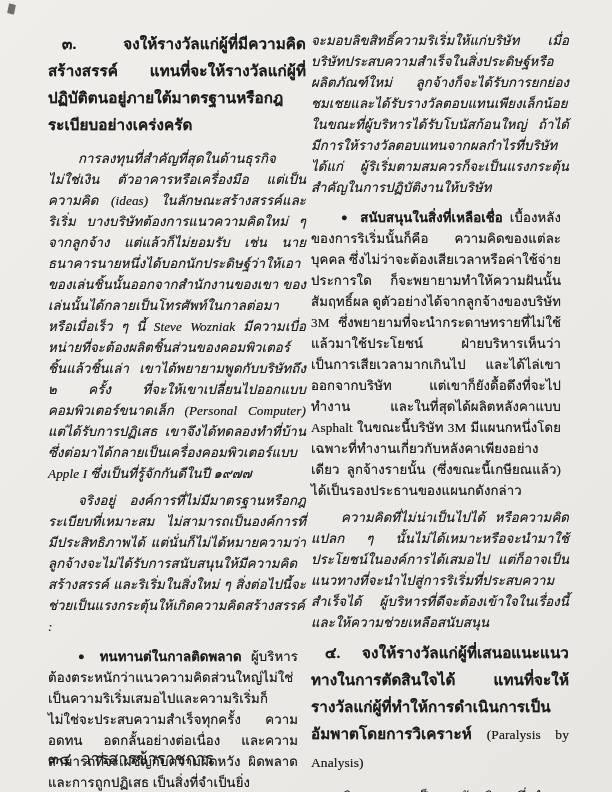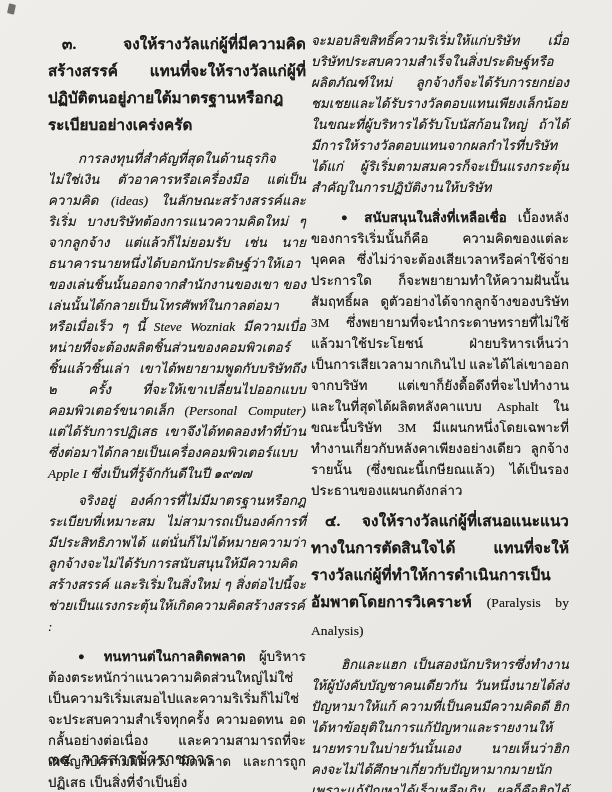--- a/index.html
+++ b/index.html
@@ -55,21 +55,21 @@
   }
   p.body-para {
     margin: 0 0 6px 0;
     text-indent: 30px;
     font-style: italic;
   }
   p.no-indent {
     text-indent: 0;
   }
   p.bullet-para {
-    margin: 9px 0 6px 0;
+    margin: 9px 8px 6px 0;
     text-indent: 30px;
   }
   .bullet-dot {
     font-size: 11px;
     margin-right: 9px;
     vertical-align: 1px;
   }
   .bullet-lead {
     font-weight: bold;
   }
@@ -107,20 +107,21 @@
 
   <div class="col col-right">
 
     <p class="body-para no-indent">จะมอบลิขสิทธิ์ความริเริ่มให้แก่บริษัท เมื่อบริษัทประสบความสำเร็จในสิ่งประดิษฐ์หรือผลิตภัณฑ์ใหม่ ลูกจ้างก็จะได้รับการยกย่องชมเชยและได้รับรางวัลตอบแทนเพียงเล็กน้อย ในขณะที่ผู้บริหารได้รับโบนัสก้อนใหญ่ ถ้าได้มีการให้รางวัลตอบแทนจากผลกำไรที่บริษัทได้แก่ ผู้ริเริ่มตามสมควรก็จะเป็นแรงกระตุ้นสำคัญในการปฏิบัติงานให้บริษัท</p>
 
     <p class="bullet-para">
       <span class="bullet-dot">●</span><span class="bullet-lead">สนับสนุนในสิ่งที่เหลือเชื่อ</span>
       <span>เบื้องหลังของการริเริ่มนั้นก็คือ ความคิดของแต่ละบุคคล ซึ่งไม่ว่าจะต้องเสียเวลาหรือค่าใช้จ่ายประการใด ก็จะพยายามทำให้ความฝันนั้นสัมฤทธิ์ผล ดูตัวอย่างได้จากลูกจ้างของบริษัท 3M ซึ่งพยายามที่จะนำกระดาษทรายที่ไม่ใช้แล้วมาใช้ประโยชน์ ฝ่ายบริหารเห็นว่าเป็นการเสียเวลามากเกินไป และได้ไล่เขาออกจากบริษัท แต่เขาก็ยังดื้อดึงที่จะไปทำงาน และในที่สุดได้ผลิตหลังคาแบบ Asphalt ในขณะนี้บริษัท 3M มีแผนกหนึ่งโดยเฉพาะที่ทำงานเกี่ยวกับหลังคาเพียงอย่างเดียว ลูกจ้างรายนั้น (ซึ่งขณะนี้เกษียณแล้ว) ได้เป็นรองประธานของแผนกดังกล่าว</span>
     </p>
 
+    <p class="body-para">ความคิดที่ไม่น่าเป็นไปได้ หรือความคิดแปลก ๆ นั้นไม่ได้เหมาะหรือจะนำมาใช้ประโยชน์ในองค์การได้เสมอไป แต่ก็อาจเป็นแนวทางที่จะนำไปสู่การริเริ่มที่ประสบความสำเร็จได้ ผู้บริหารที่ดีจะต้องเข้าใจในเรื่องนี้ และให้ความช่วยเหลือสนับสนุน</p>
 
     <div class="section-heading">
       <span>๔. จงให้รางวัลแก่ผู้ที่เสนอแนะแนวทางในการตัดสินใจได้ แทนที่จะให้รางวัลแก่ผู้ที่ทำให้การดำเนินการเป็นอัมพาตโดยการวิเคราะห์</span>
       <span class="heading-en">(Paralysis by Analysis)</span>
     </div>
 
     <p class="body-para">ฮิกและแฮก เป็นสองนักบริหารซึ่งทำงานให้ผู้บังคับบัญชาคนเดียวกัน วันหนึ่งนายได้ส่งปัญหามาให้แก้ ความที่เป็นคนมีความคิดดี ฮิกได้หาข้อยุติในการแก้ปัญหาและรายงานให้นายทราบในบ่ายวันนั้นเอง นายเห็นว่าฮิกคงจะไม่ได้ศึกษาเกี่ยวกับปัญหามากมายนัก เพราะแก้ปัญหาได้เร็วเหลือเกิน ผลก็คือฮิกได้รับคำขอบคุณอย่างสุภาพ</p>
 
   </div>
 

